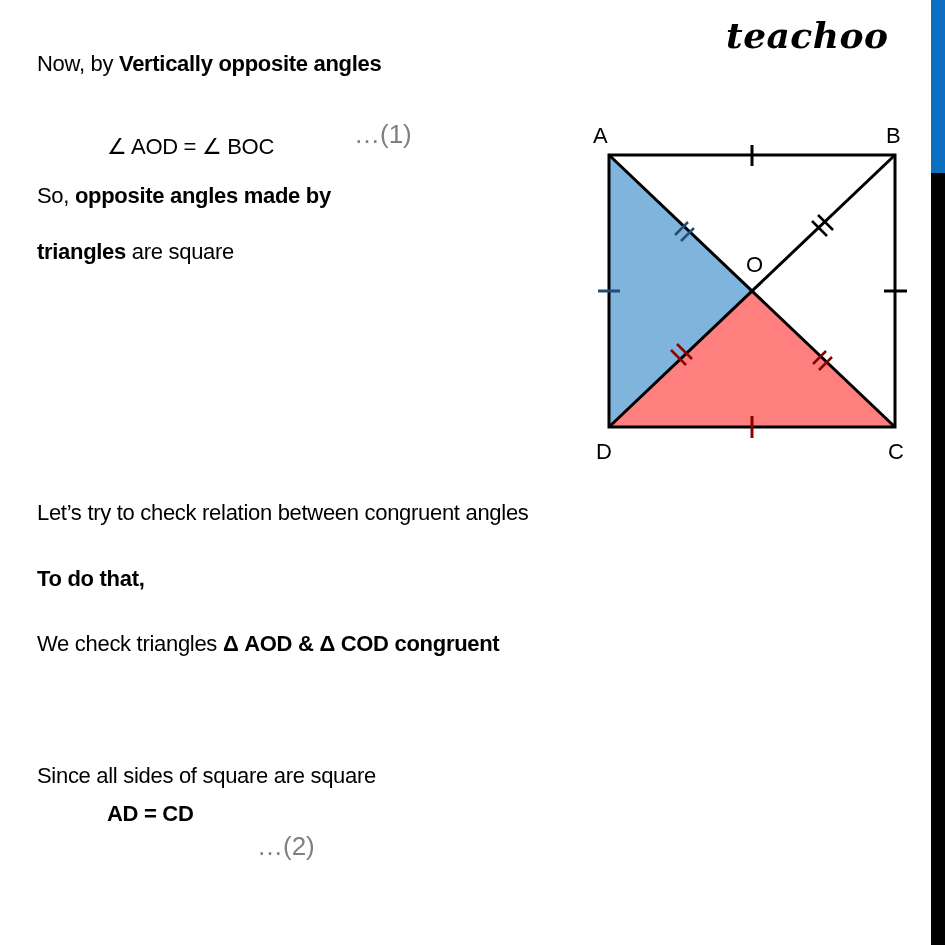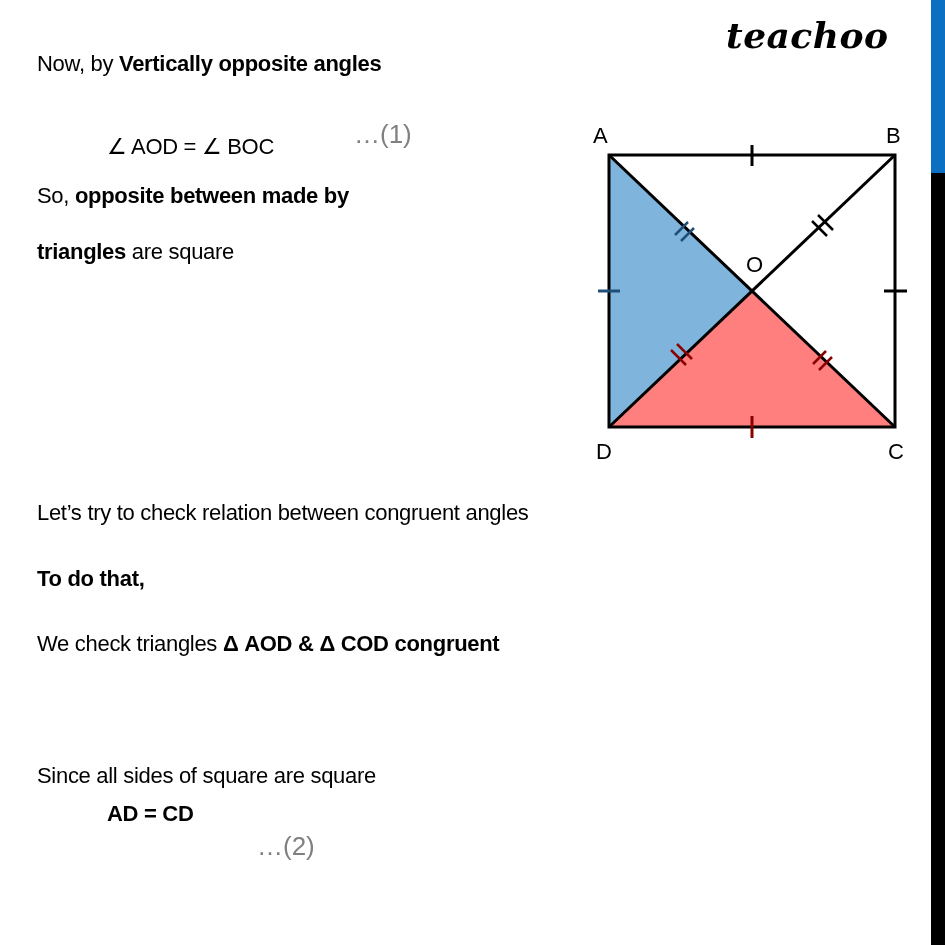--- a/index.html
+++ b/index.html
@@ -34,21 +34,21 @@
 <div class="sidebar-black"></div>
 
 <div class="line" style="top:48px;">
   <span>Now, by </span><b>Vertically opposite angles</b>
 </div>
 
 <div class="line indent" style="top:131px;">∠ AOD = ∠ BOC</div>
 <div class="ref" style="left:354px; top:118px;">…(1)</div>
 
 <div class="line" style="top:180px;">
-  <span>So, </span><b>opposite between made by</b>
+  <span>So, </span><b>opposite angles made by</b>
 </div>
 
 <div class="line" style="top:236px;">
   <b>triangles</b><span> are square</span>
 </div>
 
 <div class="line" style="top:497px;">Let’s try to check relation between congruent angles</div>
 <div class="line" style="top:563px;font-weight:bold;">To do that,</div>
 <div class="line" style="top:628px;">
   <span>We check triangles  </span><b>Δ AOD &amp; Δ COD congruent</b>

